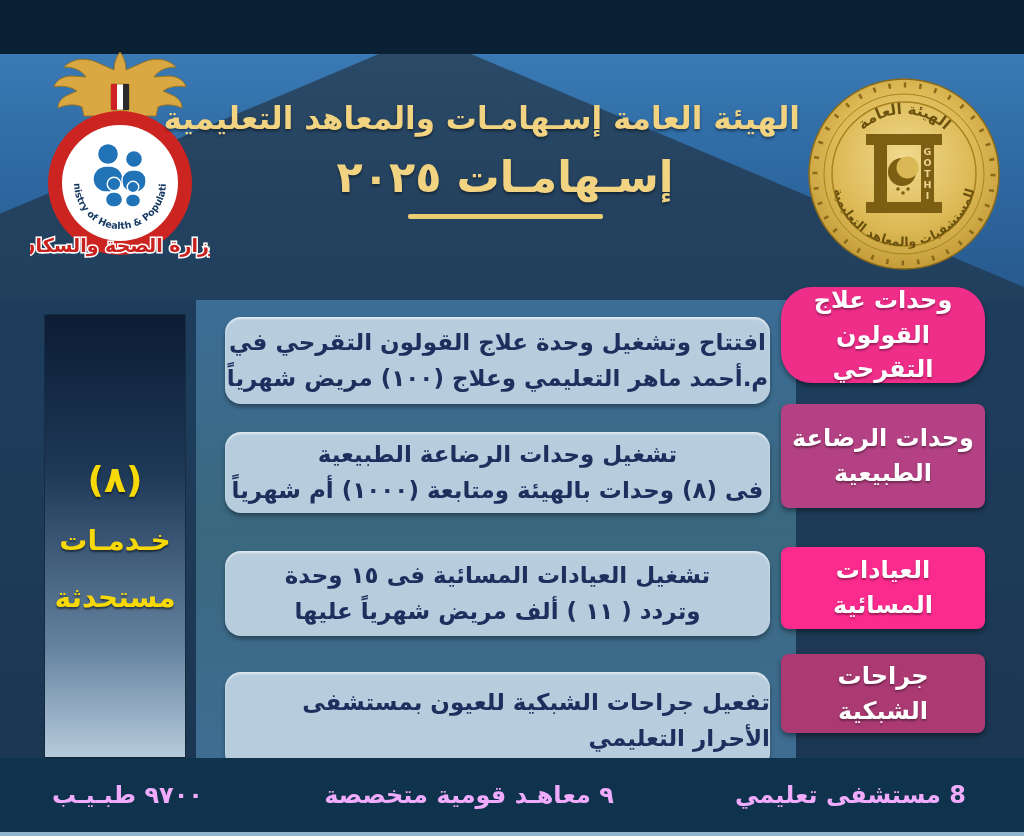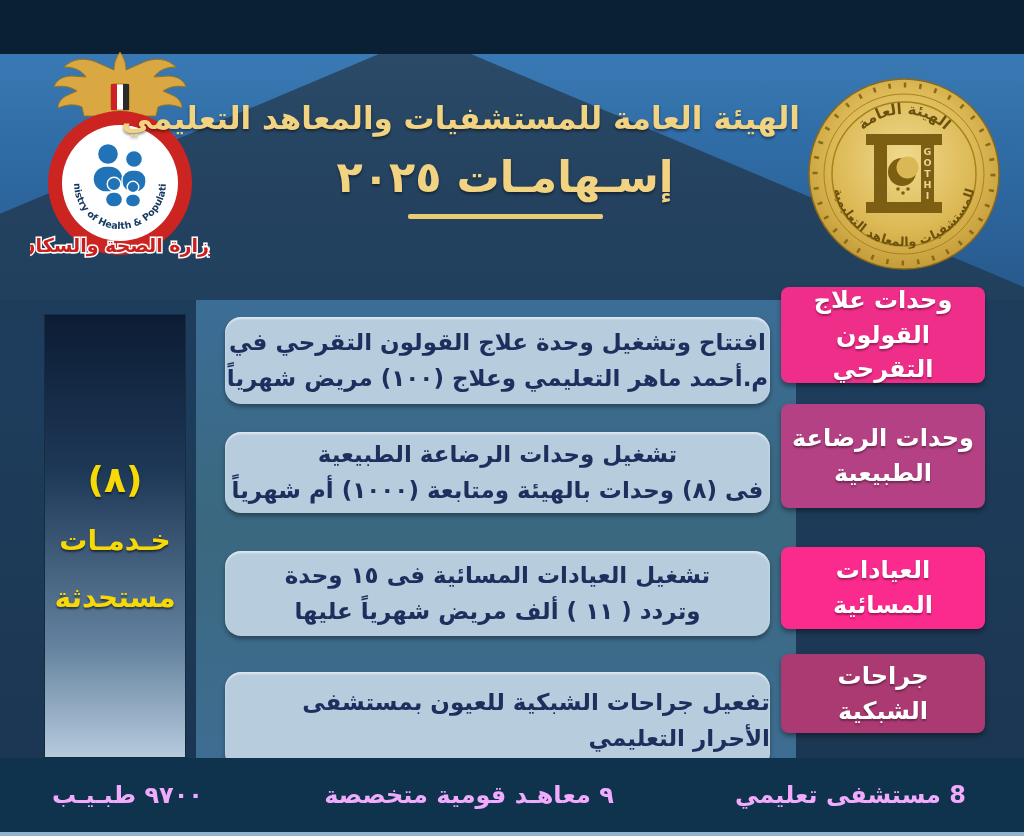--- a/index.html
+++ b/index.html
@@ -142,21 +142,21 @@
     <g font-family="DejaVu Sans, sans-serif" font-size="9.5" font-weight="bold" fill="#ecd693" text-anchor="middle">
       <text x="121.5" y="79">G</text>
       <text x="121.5" y="90">O</text>
       <text x="121.5" y="101">T</text>
       <text x="121.5" y="112">H</text>
       <text x="121.5" y="123">I</text>
     </g>
   </svg>
 
   <div class="title-block">
-    <div class="title-line1">الهيئة العامة للمستشفيات والمعاهد التعليمي</div>
+    <div class="title-line1">الهيئة العامة إسـهامـات والمعاهد التعليمية</div>
     <div class="title-line2">إسـهامـات ٢٠٢٥</div>
     <div class="title-underline"></div>
   </div>
 
   <div class="side-banner">
     <div class="side-count">(٨)</div>
     <div class="side-line">خـدمـات</div>
     <div class="side-line">مستحدثة</div>
   </div>
 
@@ -170,21 +170,21 @@
   </div>
   <div class="desc-box b3">
     <div class="desc-line">تشغيل العيادات المسائية فى ١٥ وحدة</div>
     <div class="desc-line">وتردد ( ١١ ) ألف مريض شهرياً عليها</div>
   </div>
   <div class="desc-box b4">
     <div class="desc-line">تفعيل جراحات الشبكية للعيون بمستشفى الأحرار التعليمي</div>
     <div class="desc-line"></div>
   </div>
 
-  <div class="label-box l1" style="background: rgb(239, 46, 138);">
+  <div class="label-box l1" style="background: rgb(239, 46, 138); border-radius: 31px;">
     <div class="label-text">وحدات علاج القولون التقرحي</div>
   </div>
   <div class="label-box l2" style="background: rgb(179, 65, 131);">
     <div class="label-text">وحدات الرضاعة الطبيعية</div>
   </div>
   <div class="label-box l3" style="background: rgb(251, 43, 141);">
     <div class="label-text">العيادات المسائية</div>
   </div>
   <div class="label-box l4" style="background: rgb(171, 58, 115);">
     <div class="label-text">جراحات الشبكية</div>

